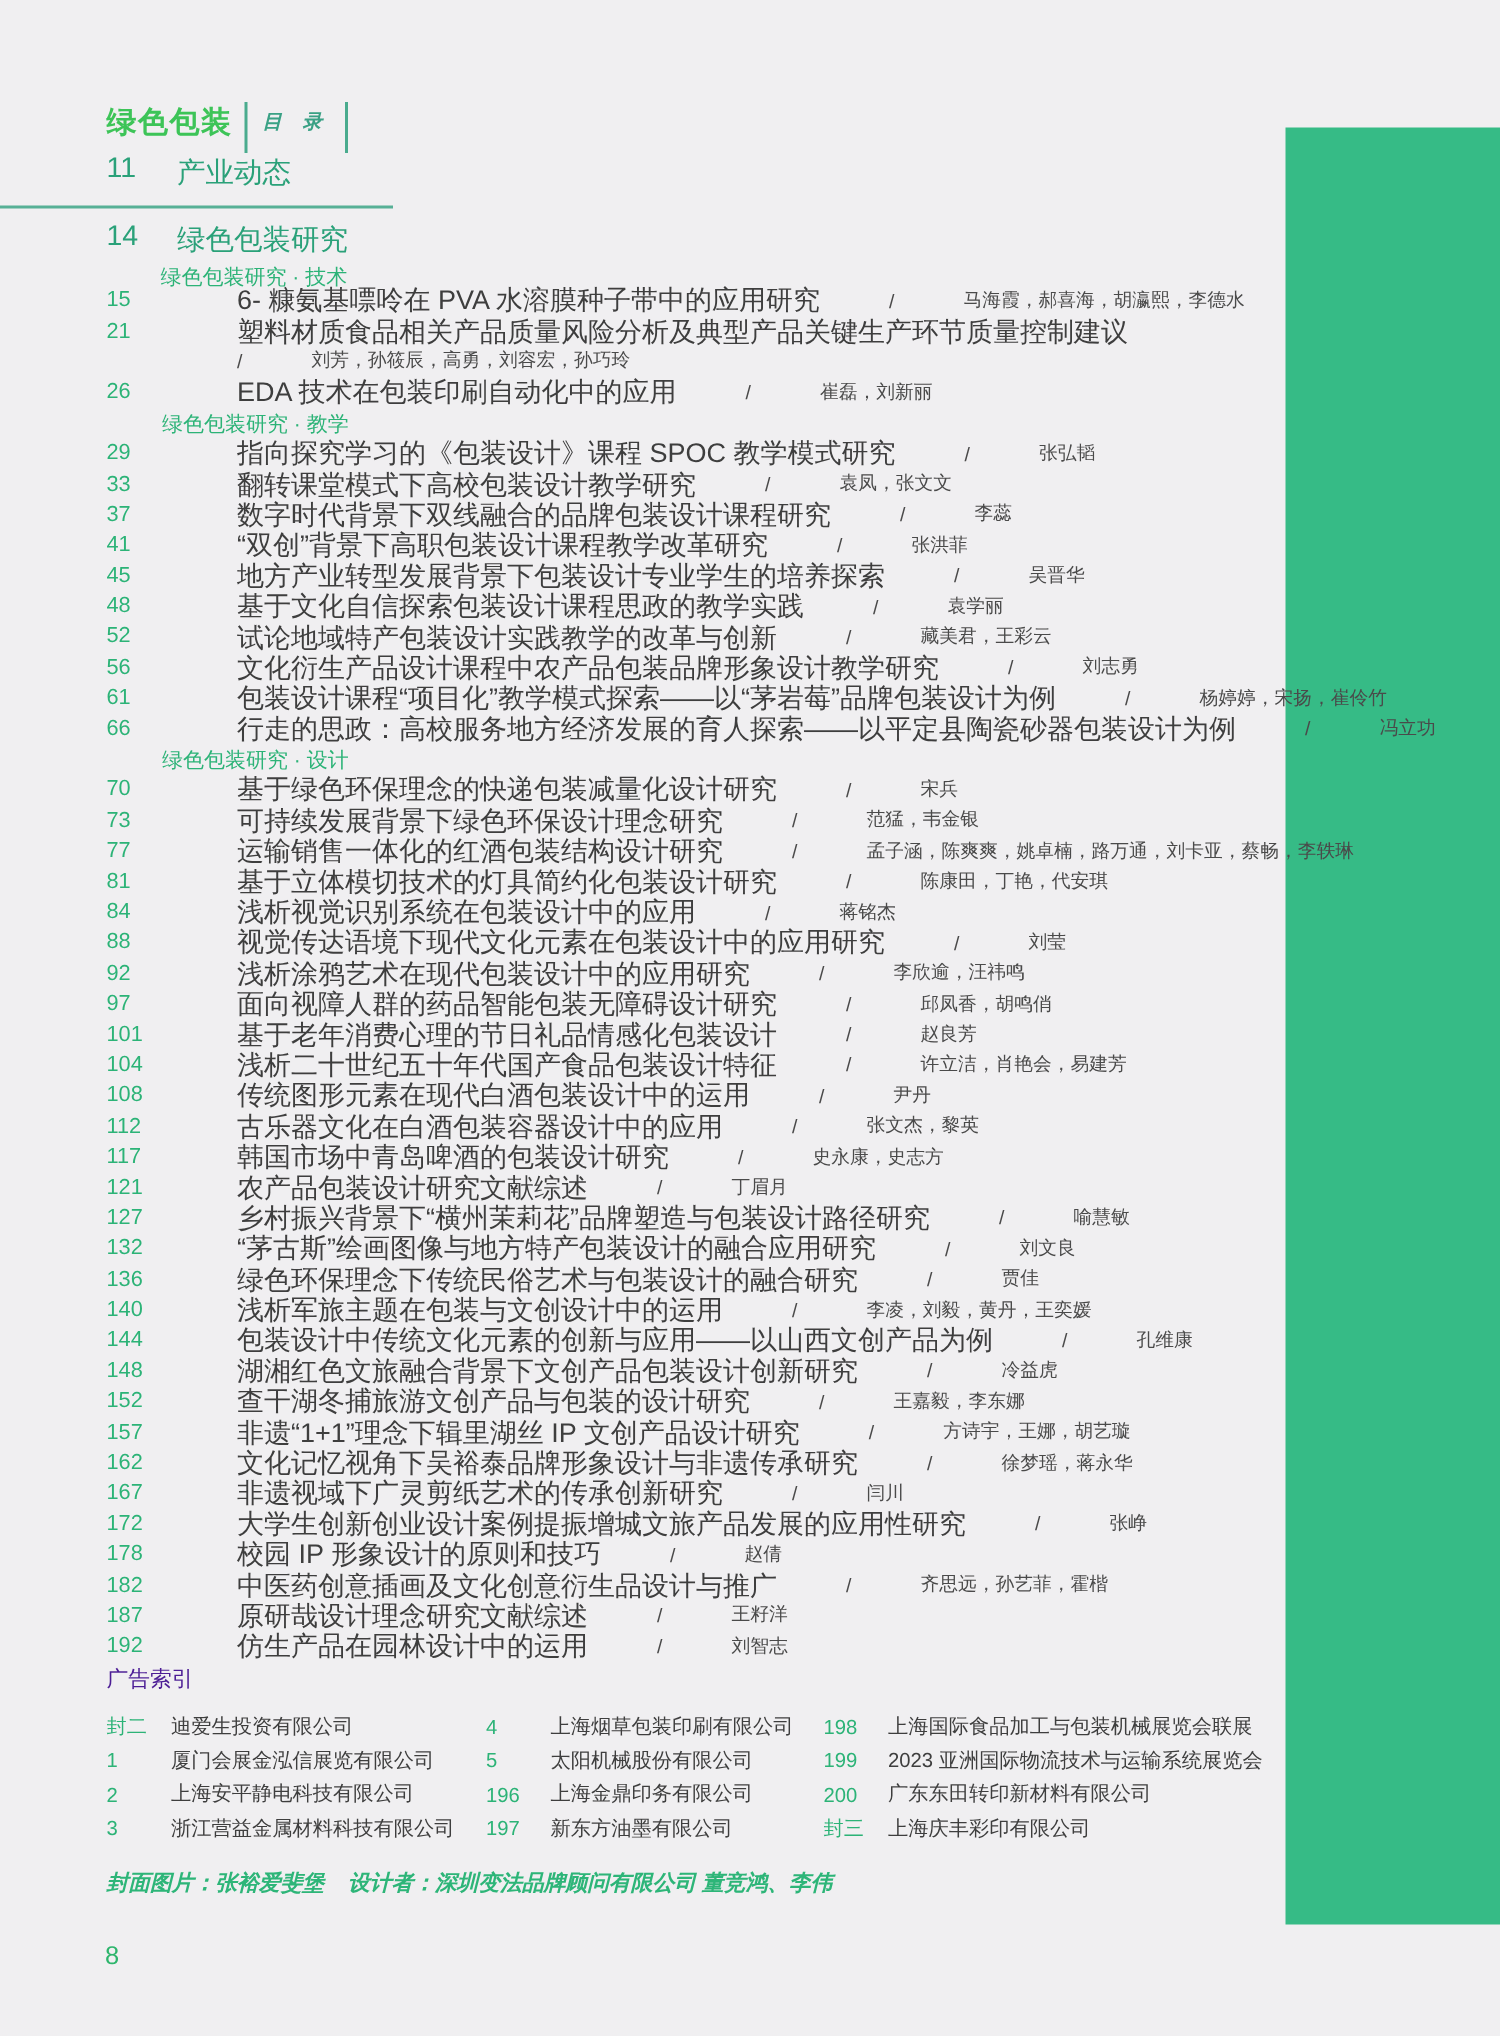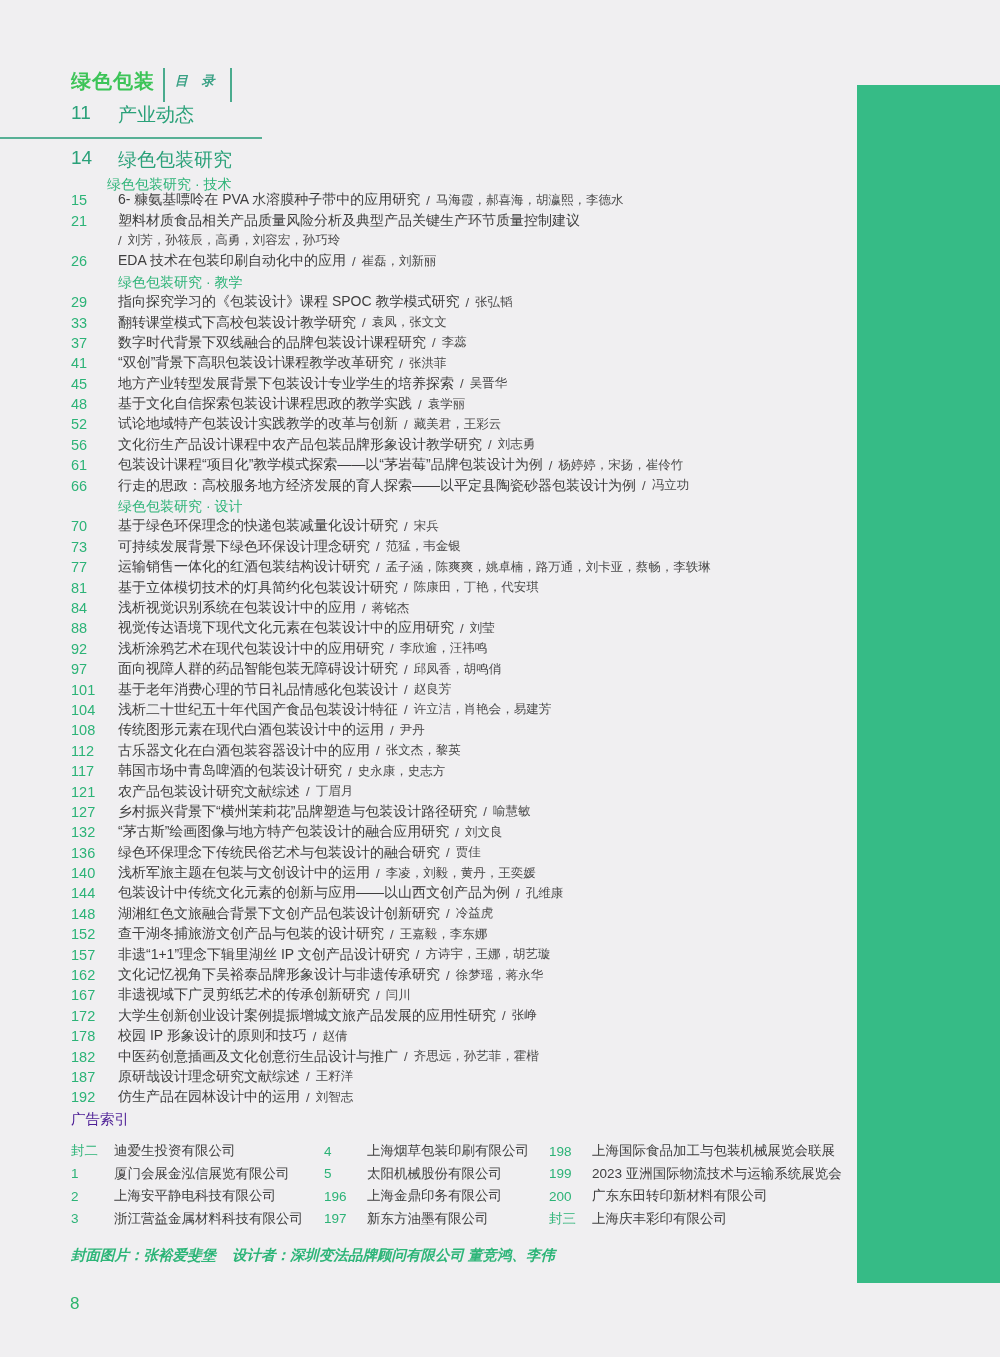--- a/index.html
+++ b/index.html
@@ -21,24 +21,24 @@
   .page-label { font-size:13px; font-weight:bold; color:#3aa185; letter-spacing:5px; margin:0 10px; padding-top:4px;font-style:italic; }
   
   .sec-line { display:flex; font-size:19px; color:#2aa179; }
   .sec-num { width:47px; flex-shrink:0; }
   .section-11 { position:absolute; left:71px; top:102px; }
   .section-14 { position:absolute; left:71px; top:147px; }
   .sec-sublabel { margin-left:36px; margin-top:3px; font-size:14px; color:#2cb377; }
   .divider { position:absolute; left:0; top:137px; width:262px; height:2px; background:#57b096; }
   
   .toc { position:absolute; left:71px; top:190px; width:780px; }
-  .toc-row { display:flex; align-items:center; height:20.4px; white-space:nowrap; }
+  .toc-row { display:flex; align-items:center; height:20.4px; white-space:nowrap;gap:40px; }
   .toc-num { width:47px; flex-shrink:0; font-size:14.5px; color:#2cb377; }
-  .toc-title { font-size:14px; color:#3e3e3e; }
-  .toc-sublabel { height:20.4px; line-height:20.4px; margin-left:47px; font-size:14px; color:#2cb377; }
+  .toc-title { font-size:18px; color:#3e3e3e; }
+  .toc-sublabel { height:20.4px; line-height:20.4px; margin-left:37px; font-size:14px; color:#2cb377; }
   .sep { margin:0 6px; font-size:13px; color:#4a4a4a; }
   .sep.lead { margin-left:0; }
   .toc-authors { font-size:12.5px; color:#4a4a4a; }
   
   .ad-title { position:absolute; left:71px; top:1110px; font-size:14.5px; color:#4c1d95; }
   .ad-grid { position:absolute; left:71px; top:1140px; display:flex; }
   .ad-col-0 { width:253px; } .ad-col-1 { width:225px; } .ad-col-2 { width:300px; }
   .ad-row { display:flex; height:22.5px; align-items:center; white-space:nowrap; }
   .ad-num { width:43px; flex-shrink:0; font-size:13.5px; color:#2cb377; }
   .ad-name { font-size:13.5px; color:#3e3e3e; }

